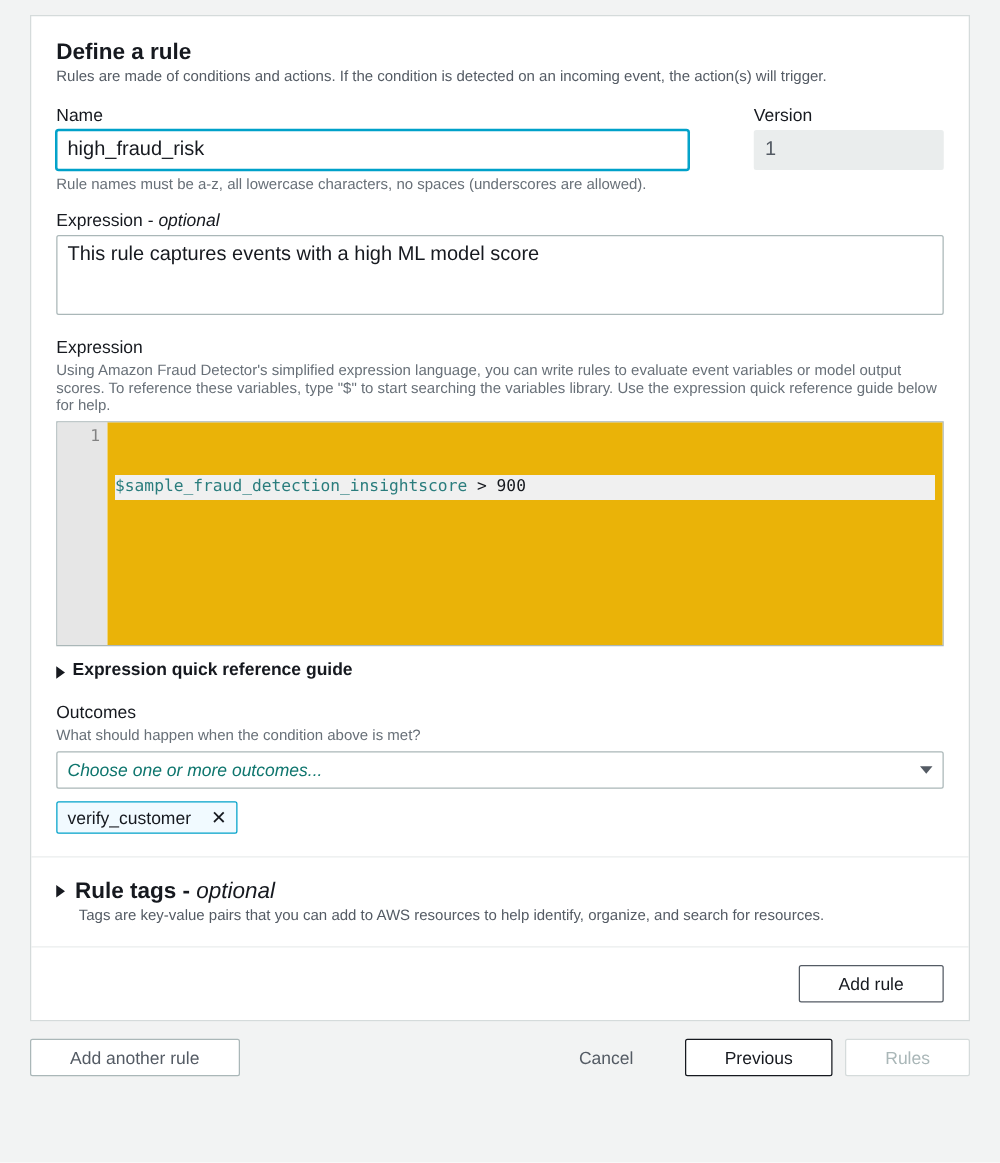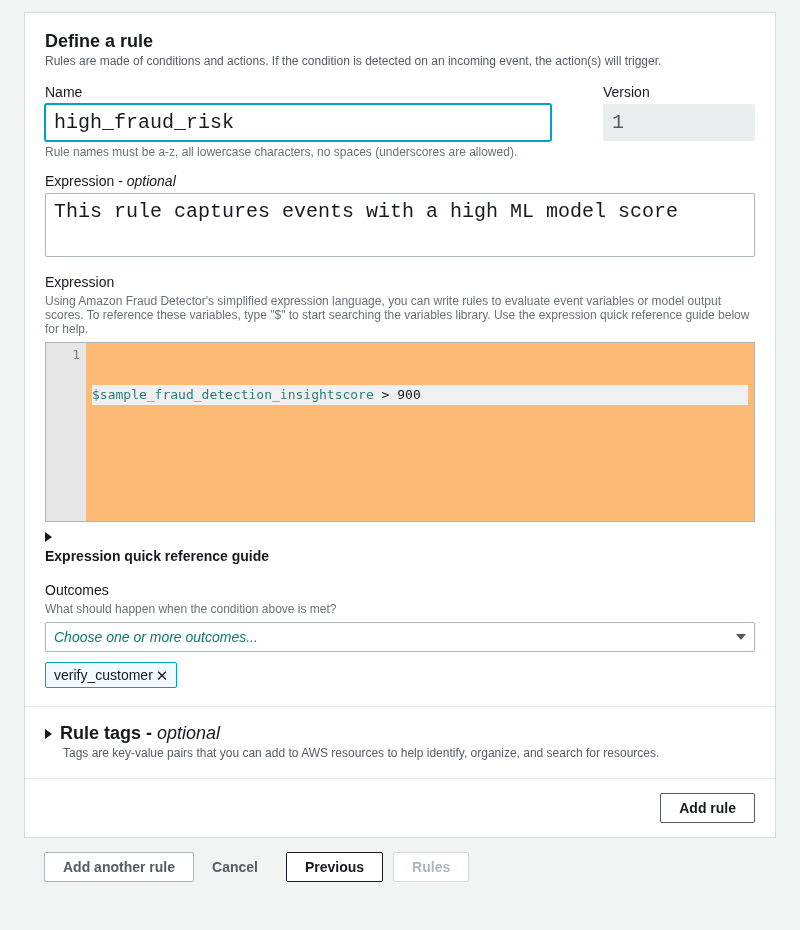--- a/index.html
+++ b/index.html
@@ -50,22 +50,22 @@
     color: #16191f;
     margin-bottom: 4px;
   }
   .subnote {
     font-size: 12px;
     color: #687078;
     margin-top: 4px;
   }
   input[type="text"], textarea {
     width: 100%;
-    font-family: Liberation Mono, monospace;
-    font-size: 20px;
+    font-family: Liberation Sans, sans-serif;
+    font-size: 16px;
     padding: 6px 8px;
     border: 1px solid #aab7b8;
     border-radius: 2px;
     background: #fff;
     color: #16191f;
   }
   textarea {
     height: 64px;
     resize: none;
   }
@@ -97,38 +97,37 @@
     width: 40px;
     background: #e6e6e6;
     color: #828282;
     text-align: right;
     padding: 2px 6px 0 0;
     user-select: none;
   }
   .code-area {
     padding: 2px 6px 0 6px;
     flex: 1;
-    background: #fdba74;
+    background: #eab308;
     white-space: pre;
     position: relative;
   }
   .code-line {
     position: relative;
     background: #f0f0f0;
   }
   .tok-var { color: #2a7d7d; }
   .tok-op  { color: #16191f; }
   .tok-num { color: #16191f; }
   .expander-row, .disclosure-row {
     display: flex;
-    align-items: flex-start;
+    align-items: flex-end;
     gap: 6px;
     margin-top: 10px;
     cursor: pointer;
-    flex-direction: column;
   }
   .disclosure-icon {
     width: 0; height: 0;
     border-top: 5px solid transparent;
     border-bottom: 5px solid transparent;
     border-left: 7px solid #16191f;
   }
   .expander-label {
     font-weight: 700;
     font-size: 14px;
@@ -147,21 +146,21 @@
   }
   .caret-down {
     width: 0; height: 0;
     border-left: 5px solid transparent;
     border-right: 5px solid transparent;
     border-top: 6px solid #545b64;
   }
   .tag-chip {
     display: inline-flex;
     align-items: center;
-    gap: 3px;
+    gap: 16px;
     border: 1px solid #00a1c9;
     background: #f1faff;
     color: #16191f;
     font-size: 14px;
     padding: 4px 8px;
     border-radius: 2px;
     margin-top: 10px;
   }
   .tag-chip .x {
     cursor: pointer;
@@ -192,22 +191,22 @@
   .addrule-footer {
     border-top: 1px solid #eaeded;
     margin: 18px -20px -18px -20px;
     padding: 14px 20px;
     display: flex;
     justify-content: flex-end;
   }
   .btn {
     font-family: inherit;
     font-size: 14px;
-    font-weight: 700;
-    padding: 6px 18px;
+    font-weight: 400;
+    padding: 6px 31px;
     border-radius: 2px;
     cursor: pointer;
     background: #fff;
     border: 1px solid #545b64;
     color: #16191f;
   }
   .btn.ghost {
     border: 1px solid #aab7b8;
     color: #545b64;
   }
@@ -220,22 +219,22 @@
     border: 1px solid #16191f;
     color: #16191f;
   }
   .btn.disabled {
     color: #aab7b8;
     border-color: #d5dbdb;
     cursor: default;
   }
   .wizard-footer {
     display: flex;
-    align-items: center;
-    margin-left: 20px;
+    justify-content: space-between;
+    align-items: center;
   }
   .wizard-right {
     display: flex;
     gap: 10px;
     align-items: center;
   }
 </style>
 </head>
 <body>
 

